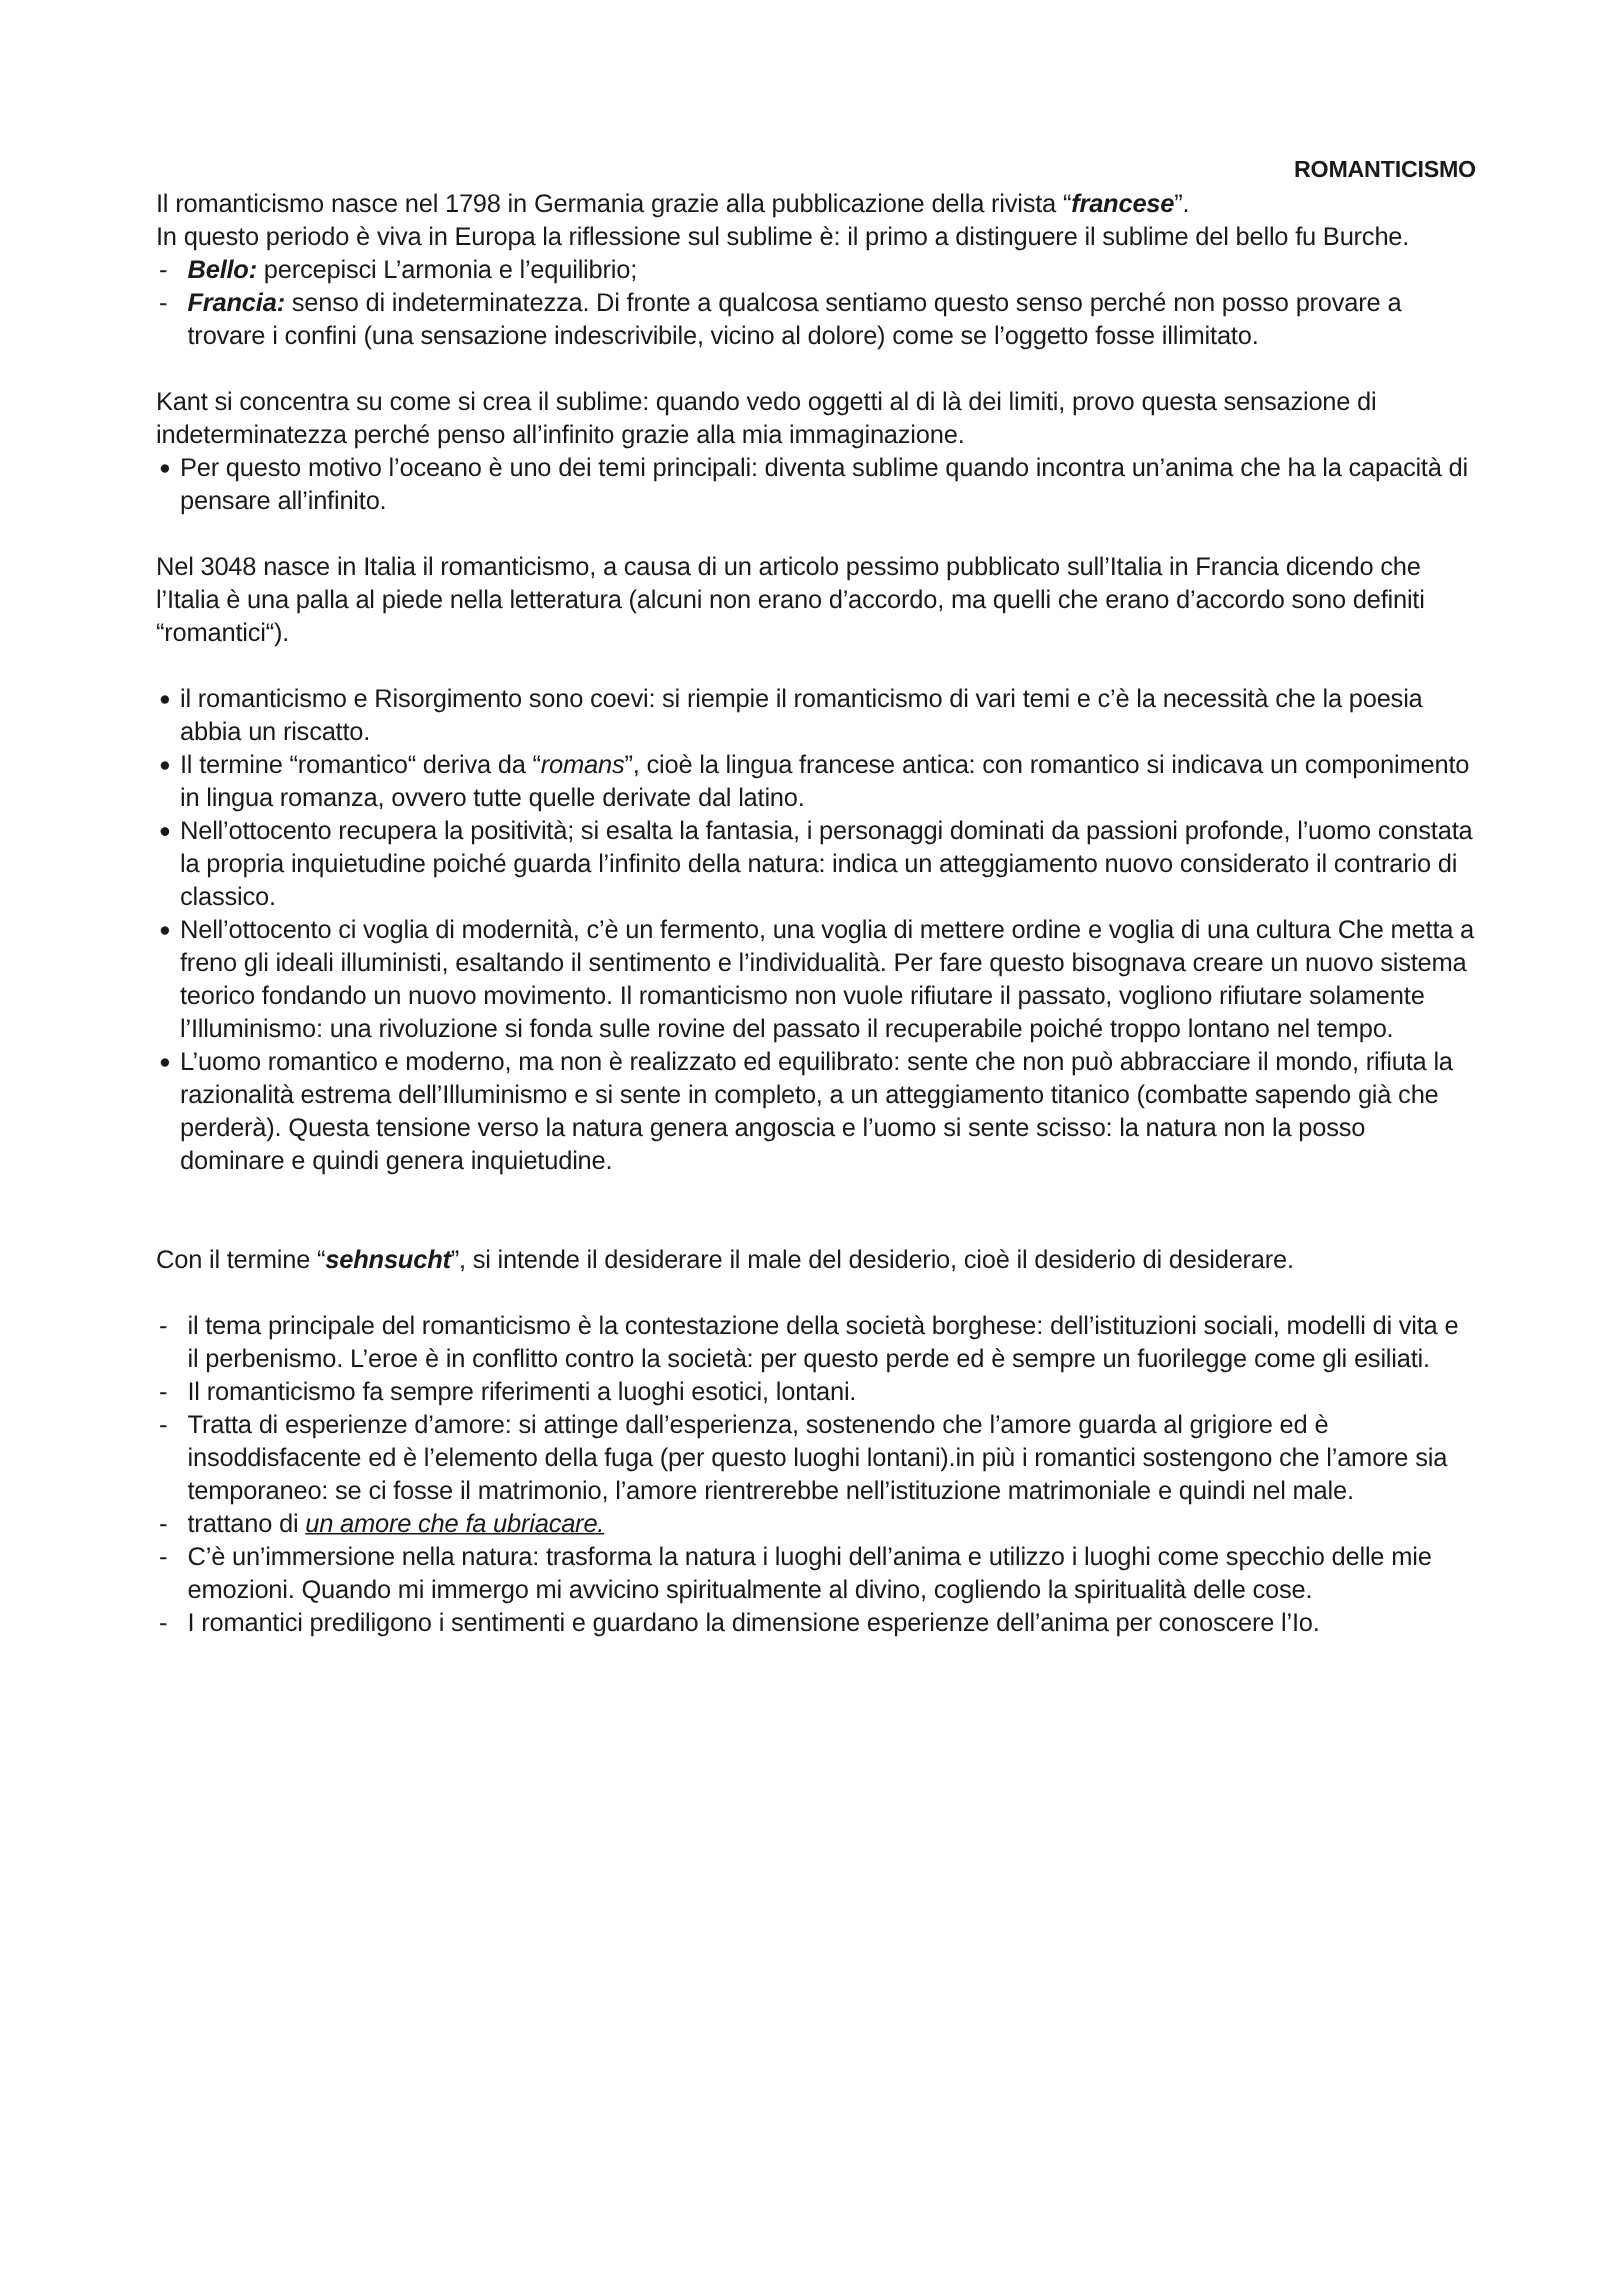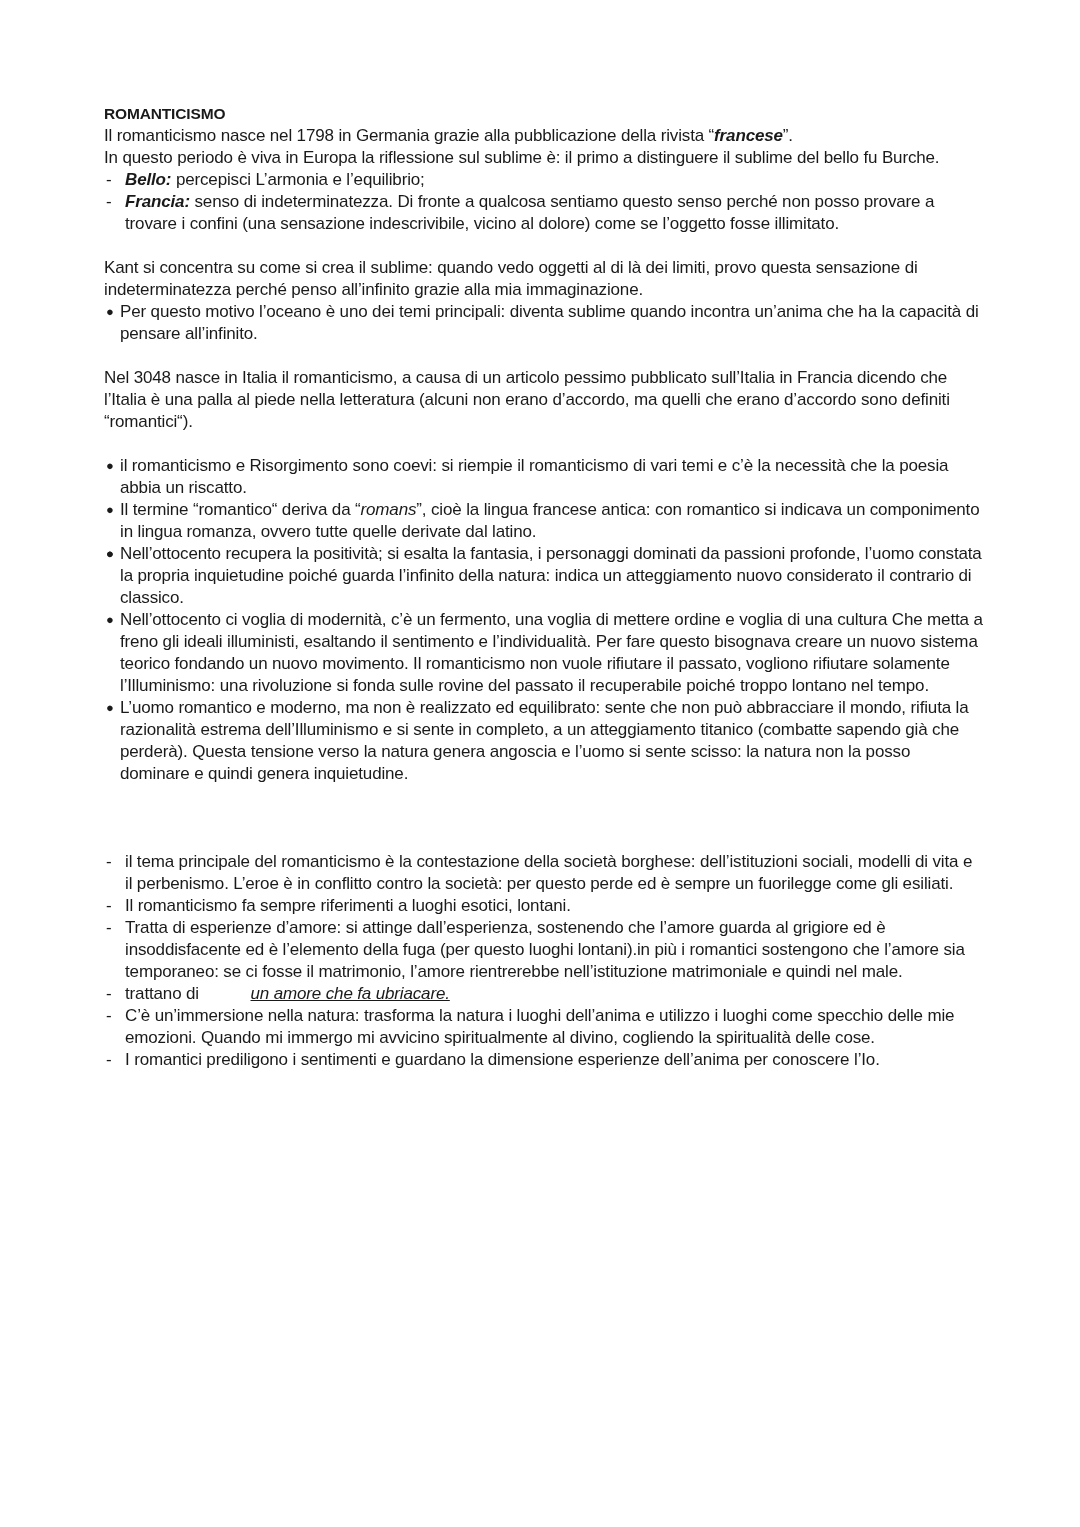--- a/index.html
+++ b/index.html
@@ -3,33 +3,33 @@
 <meta charset="utf-8">
 <style>
   html, body { margin: 0; padding: 0; background: #ffffff; }
   body { width: 1080px; height: 1527px; position: relative; overflow: hidden; }
   .page {
     position: absolute; left: 104px; top: 103px; width: 880px;
     font-family: "Liberation Sans", sans-serif;
     font-size: 17px; line-height: 22px; color: #1a1a1a;
     letter-spacing: -0.15px;
   }
-  .title { font-weight: bold; font-size: 15.5px; margin: 0; }
+  .title { font-weight: bold; font-size: 15.5px; margin: 0; text-align: right; }
   p { margin: 0; }
   .gap { height: 22px; }
   .gap2 { height: 44px; }
   ul.list { list-style: none; margin: 0; padding: 0; }
   ul.list li { position: relative; padding-left: 16px; margin: 0; }
   ul.list li .mark { position: absolute; left: 0; top: 0; }
   ul.dash li .mark { left: 2px; }
   ul.bullet li .mark { left: 2px; font-size: 13px; }
   ul.dash li { padding-left: 21px; }
   .bi { font-weight: bold; font-style: italic; }
   .i { font-style: italic; }
-  .u { text-decoration: underline; font-style: italic; margin-left: 47px; }
+  .u { text-decoration: underline; font-style: italic; }
 </style>
 </head>
 <body>
 
 <div class="page">
   <p class="title">ROMANTICISMO</p>
 
   <p><span>Il romanticismo nasce nel 1798 in Germania grazie alla pubblicazione della rivista “</span><span class="bi">francese</span><span>”.</span></p>
   <p>In questo periodo è viva in Europa la riflessione sul sublime è: il primo a distinguere il sublime del bello fu Burche.</p>
 
@@ -55,20 +55,21 @@
     <li><span class="mark">●</span><span>il romanticismo e Risorgimento sono coevi: si riempie il romanticismo di vari temi e c’è la necessità che la poesia abbia un riscatto.</span></li>
     <li><span class="mark">●</span><span>Il termine “romantico“ deriva da “</span><span class="i">romans</span><span>”, cioè la lingua francese antica: con romantico si indicava un componimento in lingua romanza, ovvero tutte quelle derivate dal latino.</span></li>
     <li><span class="mark">●</span></li>
     <li><span class="mark">●</span><span>Nell’ottocento recupera la positività; si esalta la fantasia, i personaggi dominati da passioni profonde, l’uomo constata la propria inquietudine poiché guarda l’infinito della natura: indica un atteggiamento nuovo considerato il contrario di classico.</span></li>
     <li><span class="mark">●</span><span>Nell’ottocento ci voglia di modernità, c’è un fermento, una voglia di mettere ordine e voglia di una cultura Che metta a freno gli ideali illuministi, esaltando il sentimento e l’individualità. Per fare questo bisognava creare un nuovo sistema teorico fondando un nuovo movimento. Il romanticismo non vuole rifiutare il passato, vogliono rifiutare solamente l’Illuminismo: una rivoluzione si fonda sulle rovine del passato il recuperabile poiché troppo lontano nel tempo.</span></li>
     <li><span class="mark">●</span><span>L’uomo romantico e moderno, ma non è realizzato ed equilibrato: sente che non può abbracciare il mondo, rifiuta la razionalità estrema dell’Illuminismo e si sente in completo, a un atteggiamento titanico (combatte sapendo già che perderà). Questa tensione verso la natura genera angoscia e l’uomo si sente scisso: la natura non la posso dominare e quindi genera inquietudine.</span></li>
   </ul>
 
   <div class="gap2"></div>
 
+  <p><span>Con il termine “</span><span class="bi">sehnsucht</span><span>”, si intende il desiderare il male del desiderio, cioè il desiderio di desiderare.</span></p>
 
   <div class="gap"></div>
 
   <ul class="list dash">
     <li><span class="mark">-</span><span>il tema principale del romanticismo è la contestazione della società borghese: dell’istituzioni sociali, modelli di vita e il perbenismo. L’eroe è in conflitto contro la società: per questo perde ed è sempre un fuorilegge come gli esiliati.</span></li>
     <li><span class="mark">-</span><span>Il romanticismo fa sempre riferimenti a luoghi esotici, lontani.</span></li>
     <li><span class="mark">-</span><span>Tratta di esperienze d’amore: si attinge dall’esperienza, sostenendo che l’amore guarda al grigiore ed è insoddisfacente ed è l’elemento della fuga (per questo luoghi lontani).in più i romantici sostengono che l’amore sia temporaneo: se ci fosse il matrimonio, l’amore rientrerebbe nell’istituzione matrimoniale e quindi nel male.</span></li>
     <li><span class="mark">-</span><span>trattano di </span><span class="u">un amore che fa ubriacare.</span></li>
     <li><span class="mark">-</span><span>C’è un’immersione nella natura: trasforma la natura i luoghi dell’anima e utilizzo i luoghi come specchio delle mie emozioni. Quando mi immergo mi avvicino spiritualmente al divino, cogliendo la spiritualità delle cose.</span></li>
     <li><span class="mark">-</span><span>I romantici prediligono i sentimenti e guardano la dimensione esperienze dell’anima per conoscere l’Io.</span></li>

